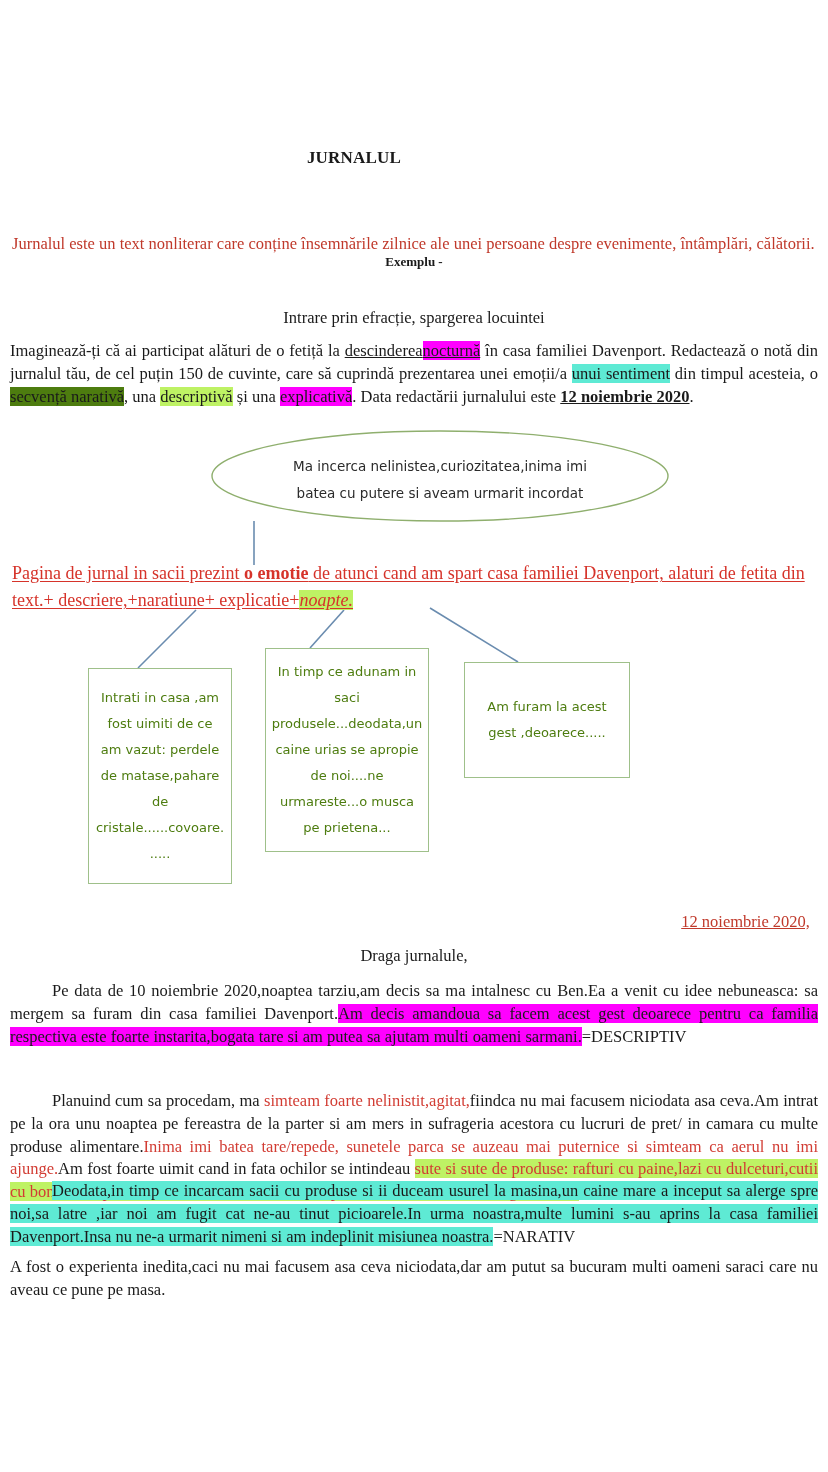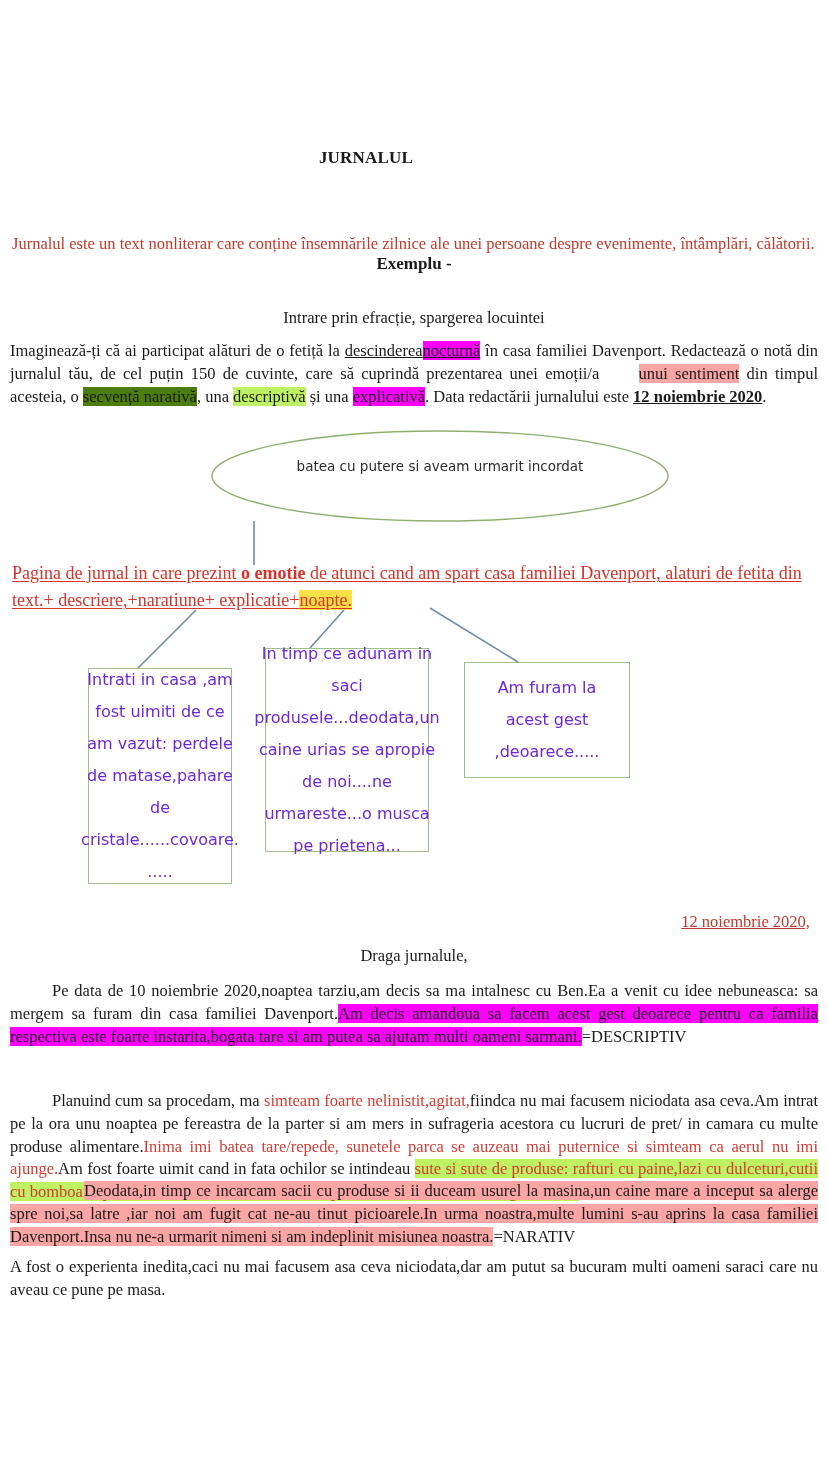--- a/index.html
+++ b/index.html
@@ -27,21 +27,21 @@
 
   .doc-title {
     text-align: center;
     font-weight: bold;
     font-size: 17px;
     letter-spacing: .2px;
   }
   .subtitle-bold {
     text-align: center;
     font-weight: bold;
-    font-size: 17px;
+    font-size: 13px;
   }
   .centered-line {
     text-align: center;
     font-size: 16.5px;
   }
   .intro-red {
     color: #c0392b;
     font-size: 16.5px;
     line-height: 1.42;
     text-align: justify;
@@ -49,24 +49,24 @@
   }
   .body-just {
     font-size: 16.5px;
     line-height: 1.38;
     text-align: justify;
   }
   .indent { text-indent: 42px; }
 
   
   .hl-magenta { background: #ff00ff; }
-  .hl-cyan    { background: #fca5a5; margin-left: 32px; }
+  .hl-cyan    { background: #5eead4; }
   .hl-yellow  { background: #4d7c0f; }
   .hl-green   { background: #bef264; }
-  .hl-gold    { background: #fde047; }
+  .hl-gold    { background: #bef264; font-style: italic; }
 
   .u { text-decoration: underline; }
   .b { font-weight: bold; }
   .red-txt { color: #d23c33; }
 
   
   .red-headline {
     color: #d6332a;
     font-size: 18px;
     line-height: 1.5;
@@ -89,44 +89,44 @@
 
   .gbox {
     position: absolute;
     border: 1.3px solid #9fc08a;
     box-sizing: border-box;
     display: flex;
     align-items: center;
     justify-content: center;
     text-align: center;
     font-family: "DejaVu Sans", "Liberation Sans", sans-serif;
-    font-size: 16px;
+    font-size: 13px;
     line-height: 2.0;
-    color: #6d28d9;
+    color: #4d7c0f;
     padding: 4px 14px;
     background: transparent;
   }
 
   .date-red {
     position: absolute;
     color: #c0392b;
     font-size: 16.5px;
     text-decoration: underline;
   }
   .greeting {
     position: absolute;
     font-size: 16.5px;
   }
 </style>
 </head>
 <body>
 
 <div class="page">
 
-  <div class="blk doc-title" style="left:16px; top:148px; width:700px;">JURNALUL</div>
+  <div class="blk doc-title" style="left:4px; top:148px; width:700px;">JURNALUL</div>
 
   <div class="blk intro-red" style="left:12px; top:188px; width:806px;">Jurnalul este un text nonliterar care conține însemnările zilnice ale unei persoane despre evenimente, întâmplări, călătorii.</div>
 
   <div class="blk subtitle-bold" style="left:0; top:254px; width:828px;">Exemplu -</div>
 
   <div class="blk centered-line" style="left:0; top:308px; width:828px;">Intrare prin efracție, spargerea locuintei</div>
 
   <div class="blk body-just" style="left:10px; top:340px; width:808px;">
     <span>Imaginează-ți că ai participat alături de o fetiță la </span><span class="u">descinderea</span><span class="hl-magenta u">nocturnă</span><span> în casa familiei Davenport. Redactează o notă din jurnalul tău, de cel puțin 150 de cuvinte, care să cuprindă prezentarea unei emoții/a </span><span class="hl-cyan">unui sentiment</span><span> din timpul acesteia, o </span><span class="hl-yellow">secvență narativă</span><span>, una </span><span class="hl-green">descriptivă</span><span> și una </span><span class="hl-magenta">explicativă</span><span>. Data redactării jurnalului este </span><span class="b u">12 noiembrie 2020</span><span>.</span>
   </div>
@@ -136,25 +136,26 @@
     <ellipse cx="440" cy="476" rx="228" ry="45" fill="none" stroke="#8faf6e" stroke-width="1.4"></ellipse>
 
     <line x1="254" y1="521" x2="254" y2="565" stroke="#6a8caf" stroke-width="1.6"></line>
 
     <line x1="196" y1="610" x2="138" y2="668" stroke="#6a8caf" stroke-width="1.6"></line>
     <line x1="344" y1="610" x2="310" y2="648" stroke="#6a8caf" stroke-width="1.6"></line>
     <line x1="430" y1="608" x2="518" y2="662" stroke="#6a8caf" stroke-width="1.6"></line>
   </svg>
 
   <div class="ellipse-text" style="left:232px; top:453px; width:416px;">
+    <div>Ma incerca nelinistea,curiozitatea,inima imi</div>
     <div>batea cu putere si aveam urmarit incordat</div>
   </div>
 
   <div class="blk red-headline" style="left:12px; top:560px; width:806px;">
-    <span>Pagina de jurnal in care prezint </span><span class="b">o emotie</span><span> de atunci cand am spart casa familiei Davenport, alaturi de fetita din text.+ descriere,+naratiune+ explicatie+</span><span class="hl-gold">noapte.</span>
+    <span>Pagina de jurnal in sacii prezint </span><span class="b">o emotie</span><span> de atunci cand am spart casa familiei Davenport, alaturi de fetita din text.+ descriere,+naratiune+ explicatie+</span><span class="hl-gold">noapte.</span>
   </div>
 
   <div class="gbox" style="left:88px; top:668px; width:144px; height:216px;">
     <span>Intrati in casa ,am fost uimiti de ce am vazut: perdele de matase,pahare de cristale......covoare. .....</span>
   </div>
 
   <div class="gbox" style="left:265px; top:648px; width:164px; height:204px;">
     <span>In timp ce adunam in saci produsele...deodata,un caine urias se apropie de noi....ne urmareste...o musca pe prietena...</span>
   </div>
 

